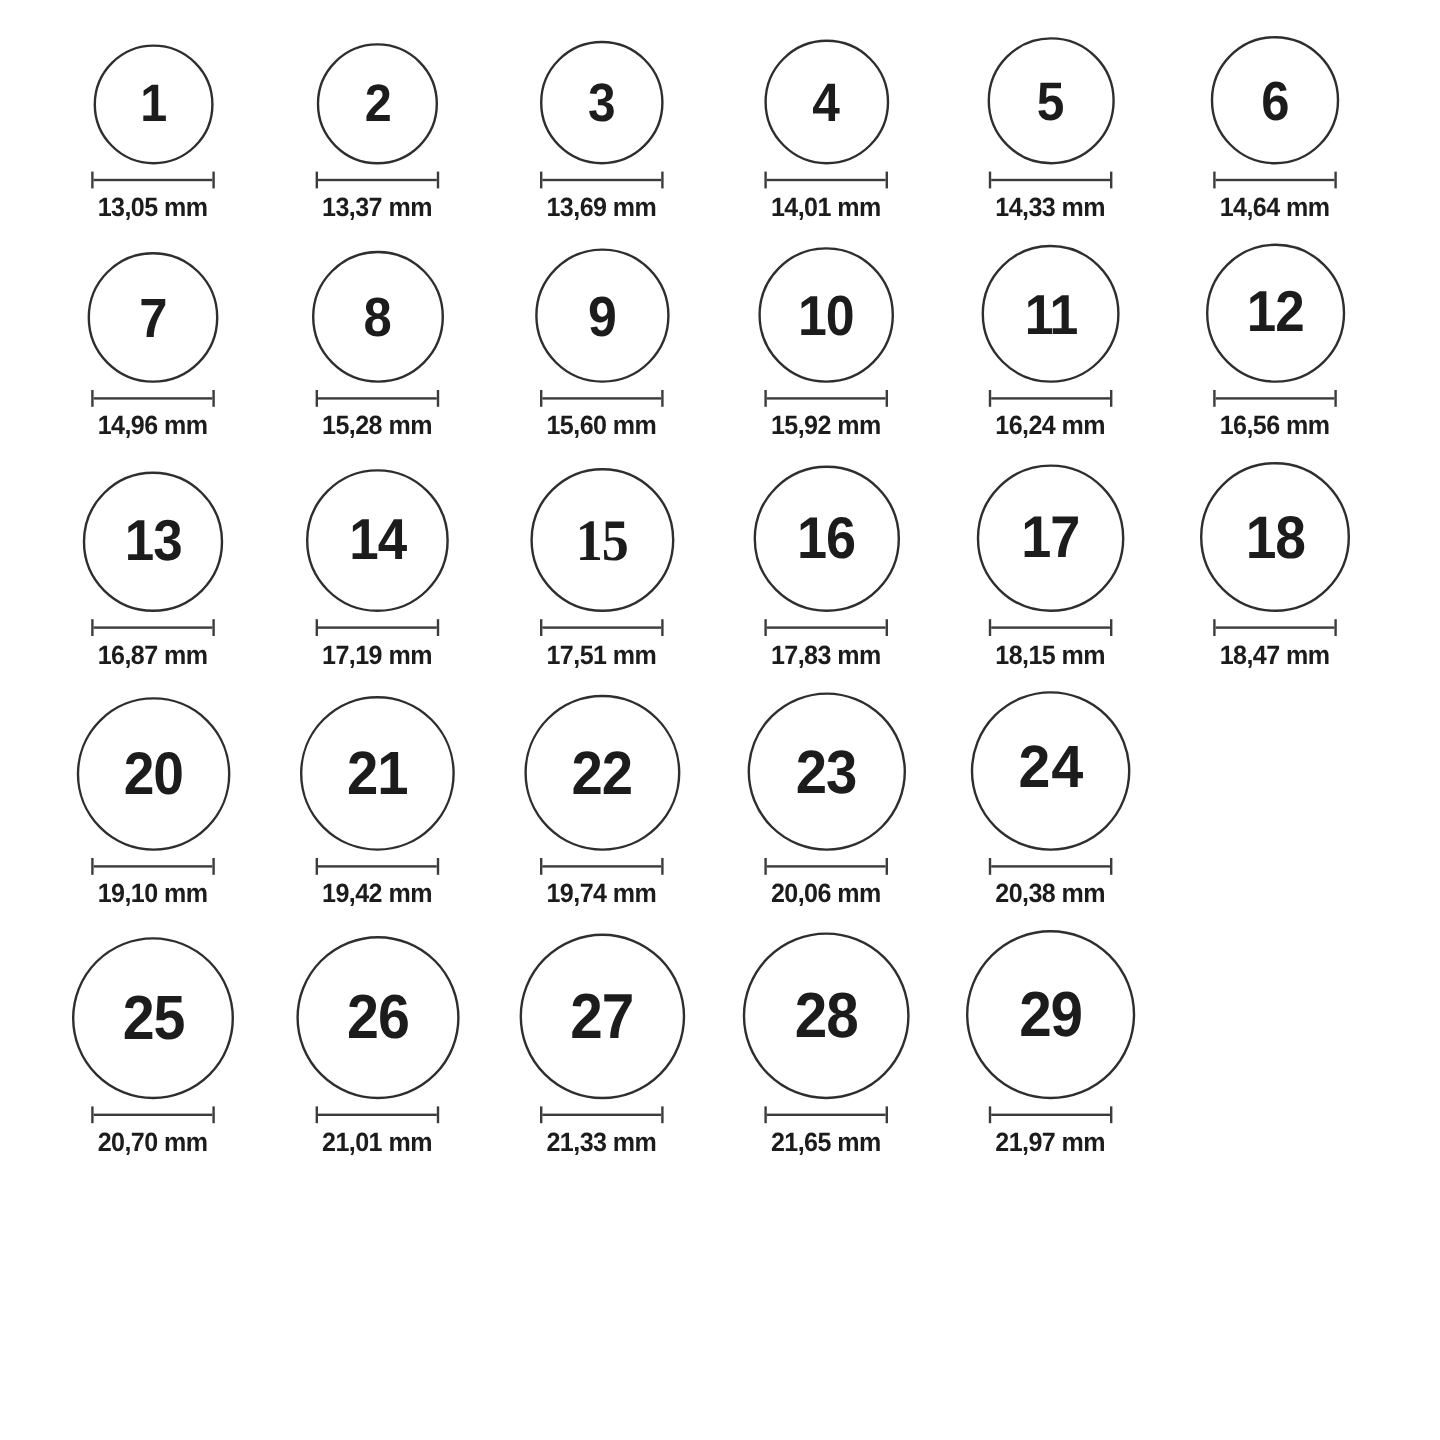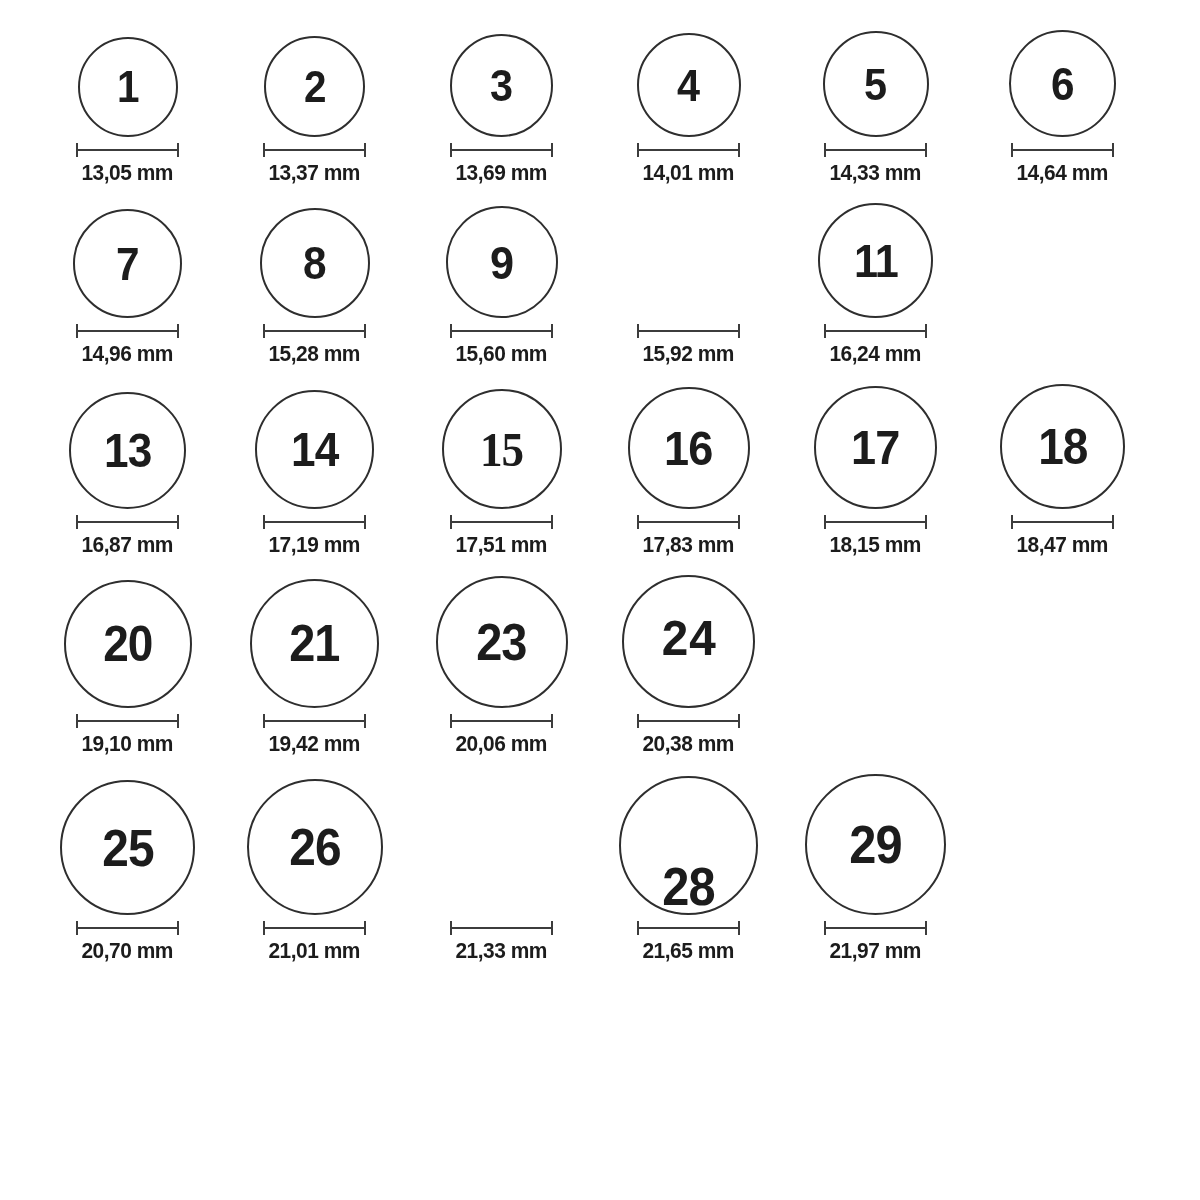--- a/index.html
+++ b/index.html
@@ -138,30 +138,40 @@
         <div class="label">15,28 mm</div>
       </div>
       <div class="cell">
         <div class="circle" style="width: 112px; height: 112px;">
           <span class="num" style="font-size: 47px;">9</span>
         </div>
         <div class="measure"></div>
         <div class="label">15,60 mm</div>
       </div>
       <div class="cell">
+        <div class="circle" style="width: 113px; height: 113px;">
+          <span class="num" style="font-size: 47px;">10</span>
+        </div>
         <div class="measure"></div>
         <div class="label">15,92 mm</div>
       </div>
       <div class="cell">
         <div class="circle" style="width: 115px; height: 115px;">
           <span class="num" style="font-size: 47px;">11</span>
         </div>
         <div class="measure"></div>
         <div class="label">16,24 mm</div>
       </div>
+      <div class="cell">
+        <div class="circle" style="width: 116px; height: 116px;">
+          <span class="num" style="font-size: 48px;">12</span>
+        </div>
+        <div class="measure"></div>
+        <div class="label">16,56 mm</div>
+      </div>
     </div>
     <div class="row">
       <div class="cell">
         <div class="circle" style="width: 117px; height: 117px;">
           <span class="num" style="font-size: 48px;">13</span>
         </div>
         <div class="measure"></div>
         <div class="label">16,87 mm</div>
       </div>
       <div class="cell">
@@ -209,20 +219,27 @@
         <div class="label">19,10 mm</div>
       </div>
       <div class="cell">
         <div class="circle" style="width: 129px; height: 129px;">
           <span class="num" style="font-size: 51px;">21</span>
         </div>
         <div class="measure"></div>
         <div class="label">19,42 mm</div>
       </div>
       <div class="cell">
+        <div class="circle" style="width: 130px; height: 130px;">
+          <span class="num" style="font-size: 51px;">22</span>
+        </div>
+        <div class="measure"></div>
+        <div class="label">19,74 mm</div>
+      </div>
+      <div class="cell">
         <div class="circle" style="width: 132px; height: 132px;">
           <span class="num" style="font-size: 51px;">23</span>
         </div>
         <div class="measure"></div>
         <div class="label">20,06 mm</div>
       </div>
       <div class="cell">
         <div class="circle" style="width: 133px; height: 133px; font-family: Liberation Mono, monospace;">
           <span class="num" style="font-size: 52px;">24</span>
         </div>
@@ -239,25 +256,28 @@
         <div class="label">20,70 mm</div>
       </div>
       <div class="cell">
         <div class="circle" style="width: 136px; height: 136px;">
           <span class="num" style="font-size: 52px;">26</span>
         </div>
         <div class="measure"></div>
         <div class="label">21,01 mm</div>
       </div>
       <div class="cell">
+        <div class="circle" style="width: 138px; height: 138px;">
+          <span class="num" style="font-size: 53px;">27</span>
+        </div>
         <div class="measure"></div>
         <div class="label">21,33 mm</div>
       </div>
       <div class="cell">
-        <div class="circle" style="width: 139px; height: 139px; align-items: flex-end;">
+        <div class="circle" style="width: 139px; height: 139px;">
           <span class="num" style="font-size: 53px;">28</span>
         </div>
         <div class="measure"></div>
         <div class="label">21,65 mm</div>
       </div>
       <div class="cell">
         <div class="circle" style="width: 141px; height: 141px;">
           <span class="num" style="font-size: 53px;">29</span>
         </div>
         <div class="measure"></div>

